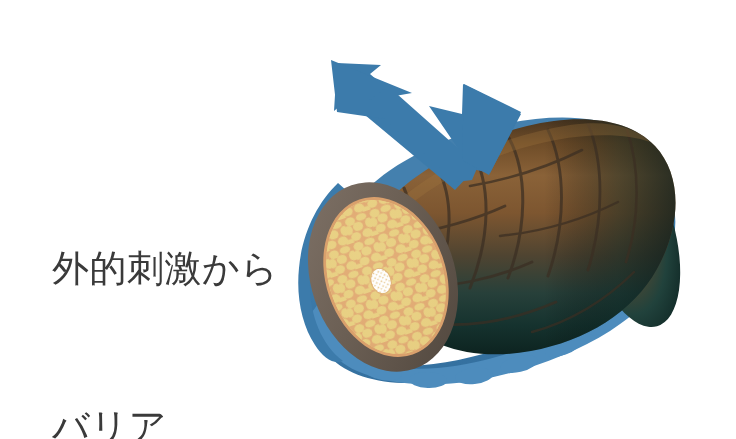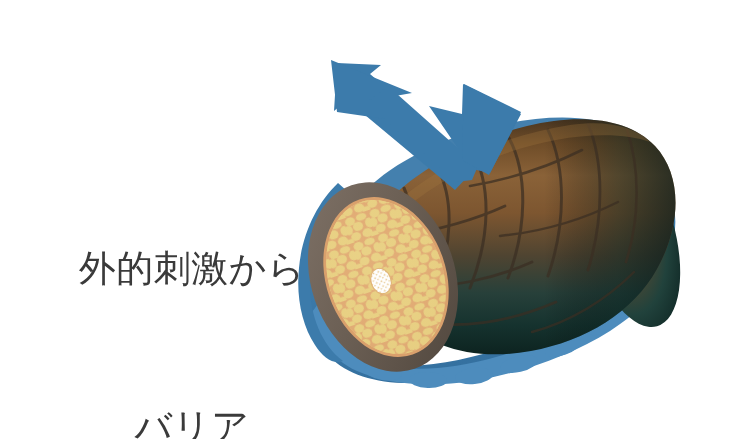--- a/index.html
+++ b/index.html
@@ -7,21 +7,20 @@
     padding: 0;
     background: #ffffff;
   }
   #stage {
     position: relative;
     width: 736px;
     height: 439px;
     background: #ffffff;
     overflow: hidden;
     font-family: "Liberation Serif", "DejaVu Serif", serif;
-    text-align: center;
   }
   #illustration {
     position: absolute;
     left: 0;
     top: 0;
     width: 736px;
     height: 439px;
     display: block;
   }
   #caption {

